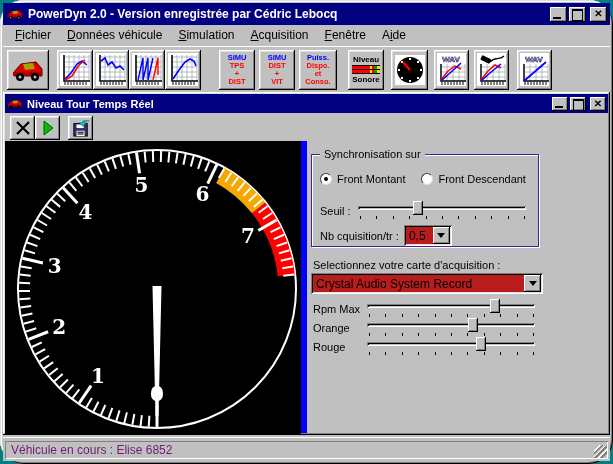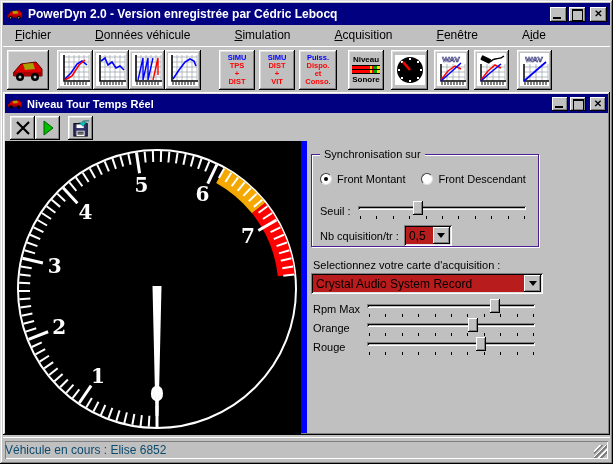--- a/index.html
+++ b/index.html
@@ -1,21 +1,21 @@
 <!DOCTYPE html>
 <html><head>
 <meta charset="utf-8">
 <style>
   * { margin:0; padding:0; box-sizing:border-box; }
   html,body { width:613px; height:464px; overflow:hidden; }
   body { font-family:"Liberation Sans", sans-serif; font-size:11px; background:#008080; }
 
   
   .bvl-win  { box-shadow: inset -1px -1px 0 #000000, inset 1px 1px 0 #dfdfdf,
-                          inset -2px -2px 0 #808080, inset 2px 2px 0 #ffffff; }
+                          inset -2px -2px 0 #808080, inset 2px 2px 0 #ffffff; border-radius: 24px; }
   .bvl-out  { box-shadow: inset -1px -1px 0 #000000, inset 1px 1px 0 #ffffff,
                           inset -2px -2px 0 #808080, inset 2px 2px 0 #dfdfdf; }
 
   .screen { position:relative; width:613px; height:464px; background:#c0c0c0; }
 
   
   .titlebar { position:absolute; top:3px; left:3px; right:3px; height:22px;
               background:#000080; display:flex; align-items:center; padding:0 3px; }
   .titlebar .ttl { color:#fff; font-weight:bold; font-size:12px; margin-left:4px;
                    white-space:nowrap; overflow:hidden; flex:1; }
@@ -25,21 +25,21 @@
                          inset -2px -2px 0 #808080; }
   .win-btn.close { margin-left:2px; }
   .glyph-min::after { content:""; position:absolute; left:3px; bottom:3px; width:8px; height:2px; background:#000; }
   .glyph-max::after { content:""; position:absolute; left:3px; top:2px; width:9px; height:9px;
                       border:1px solid #000; border-top-width:2px; }
   .glyph-close::after { content:"\2715"; position:absolute; left:0; right:0; top:0px; text-align:center;
                         font-size:10px; font-weight:bold; color:#000; line-height:14px; }
 
   
   .menubar { position:absolute; top:25px; left:3px; right:3px; height:21px;
-             display:flex; align-items:center; padding-left:4px; background:#c0c0c0;gap:28px; }
+             display:flex; align-items:center; padding-left:4px; background:#c0c0c0; }
   .menu-item { padding:3px 8px 4px 8px; font-size:12px; color:#000; cursor:default; }
   .menu-item u { text-decoration:underline; }
 
   
   .toolbar { position:absolute; top:46px; left:3px; right:3px; height:46px;
              background:#c0c0c0; border-top:1px solid #ffffff;
              display:flex; align-items:center; padding-left:4px; }
   .tb-btn { height:40px; background:#c0c0c0; flex:0 0 auto; position:relative;
             box-shadow: inset -1px -1px 0 #000, inset 1px 1px 0 #fff,
                         inset -2px -2px 0 #808080, inset 2px 2px 0 #dfdfdf;
@@ -114,21 +114,21 @@
   .card-label { position:absolute; left:6px; top:118px; font-size:11px; }
   .card-combo { position:absolute; left:4px; top:132px; width:232px; }
 
   .rpm-row { position:absolute; left:6px; display:flex; align-items:center; }
   .rpm-row .lbl { width:54px; font-size:11px; }
   .rpm-row .hslider { width:168px; }
 
   
   .statusbar { position:absolute; left:3px; right:3px; bottom:3px; height:24px; background:#c0c0c0;
                border-top:1px solid #ffffff; padding:3px 2px 2px 2px; }
-  .status-inner { position:relative; height:100%; padding:2px 0; font-size:12px; color:#0c4a6e;
+  .status-inner { position:relative; height:100%; padding:2px 6px; font-size:12px; color:#701a75;
                   box-shadow: inset 1px 1px 0 #808080, inset -1px -1px 0 #ffffff; }
   .grip { position:absolute; right:1px; bottom:1px; width:13px; height:13px;
           background:
             linear-gradient(135deg, transparent 0 4px, #fff 4px 5px, #808080 5px 7px,
                             transparent 7px 8px, #fff 8px 9px, #808080 9px 11px,
                             transparent 11px 12px, #fff 12px 13px, #808080 13px 15px, transparent 15px); }
 
   .spacer { flex:0 0 auto; }
 </style>
 </head>

